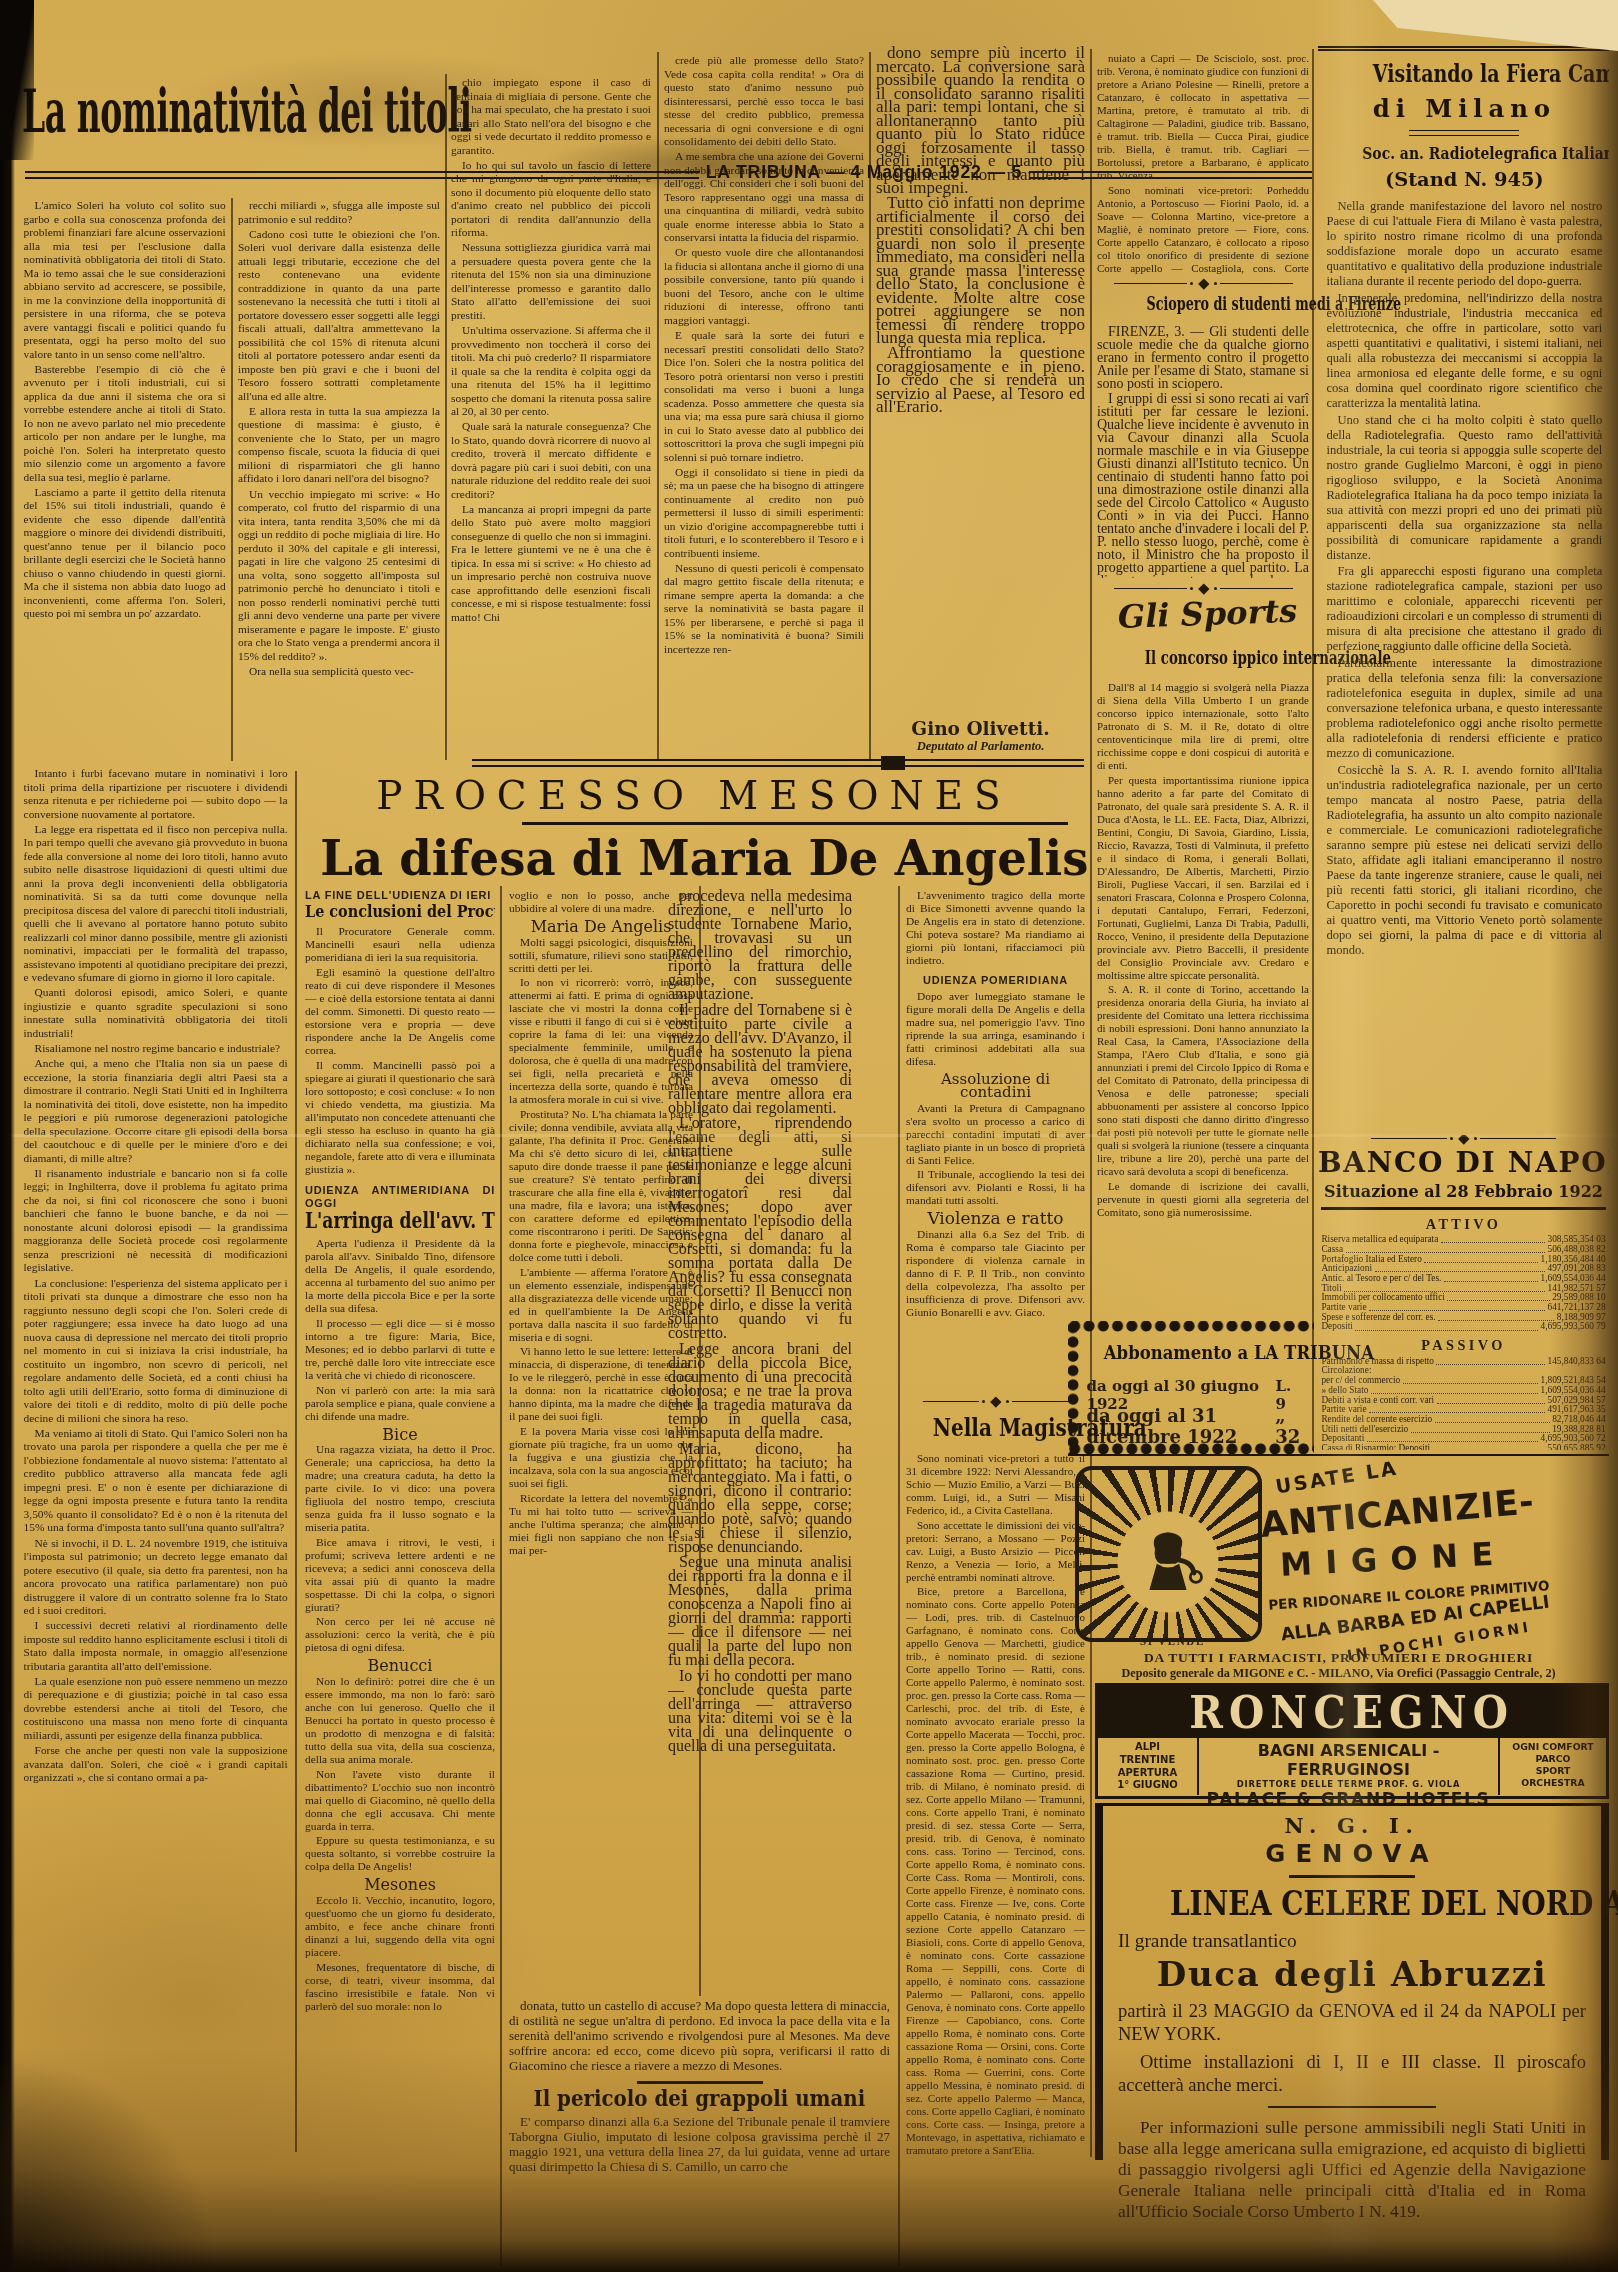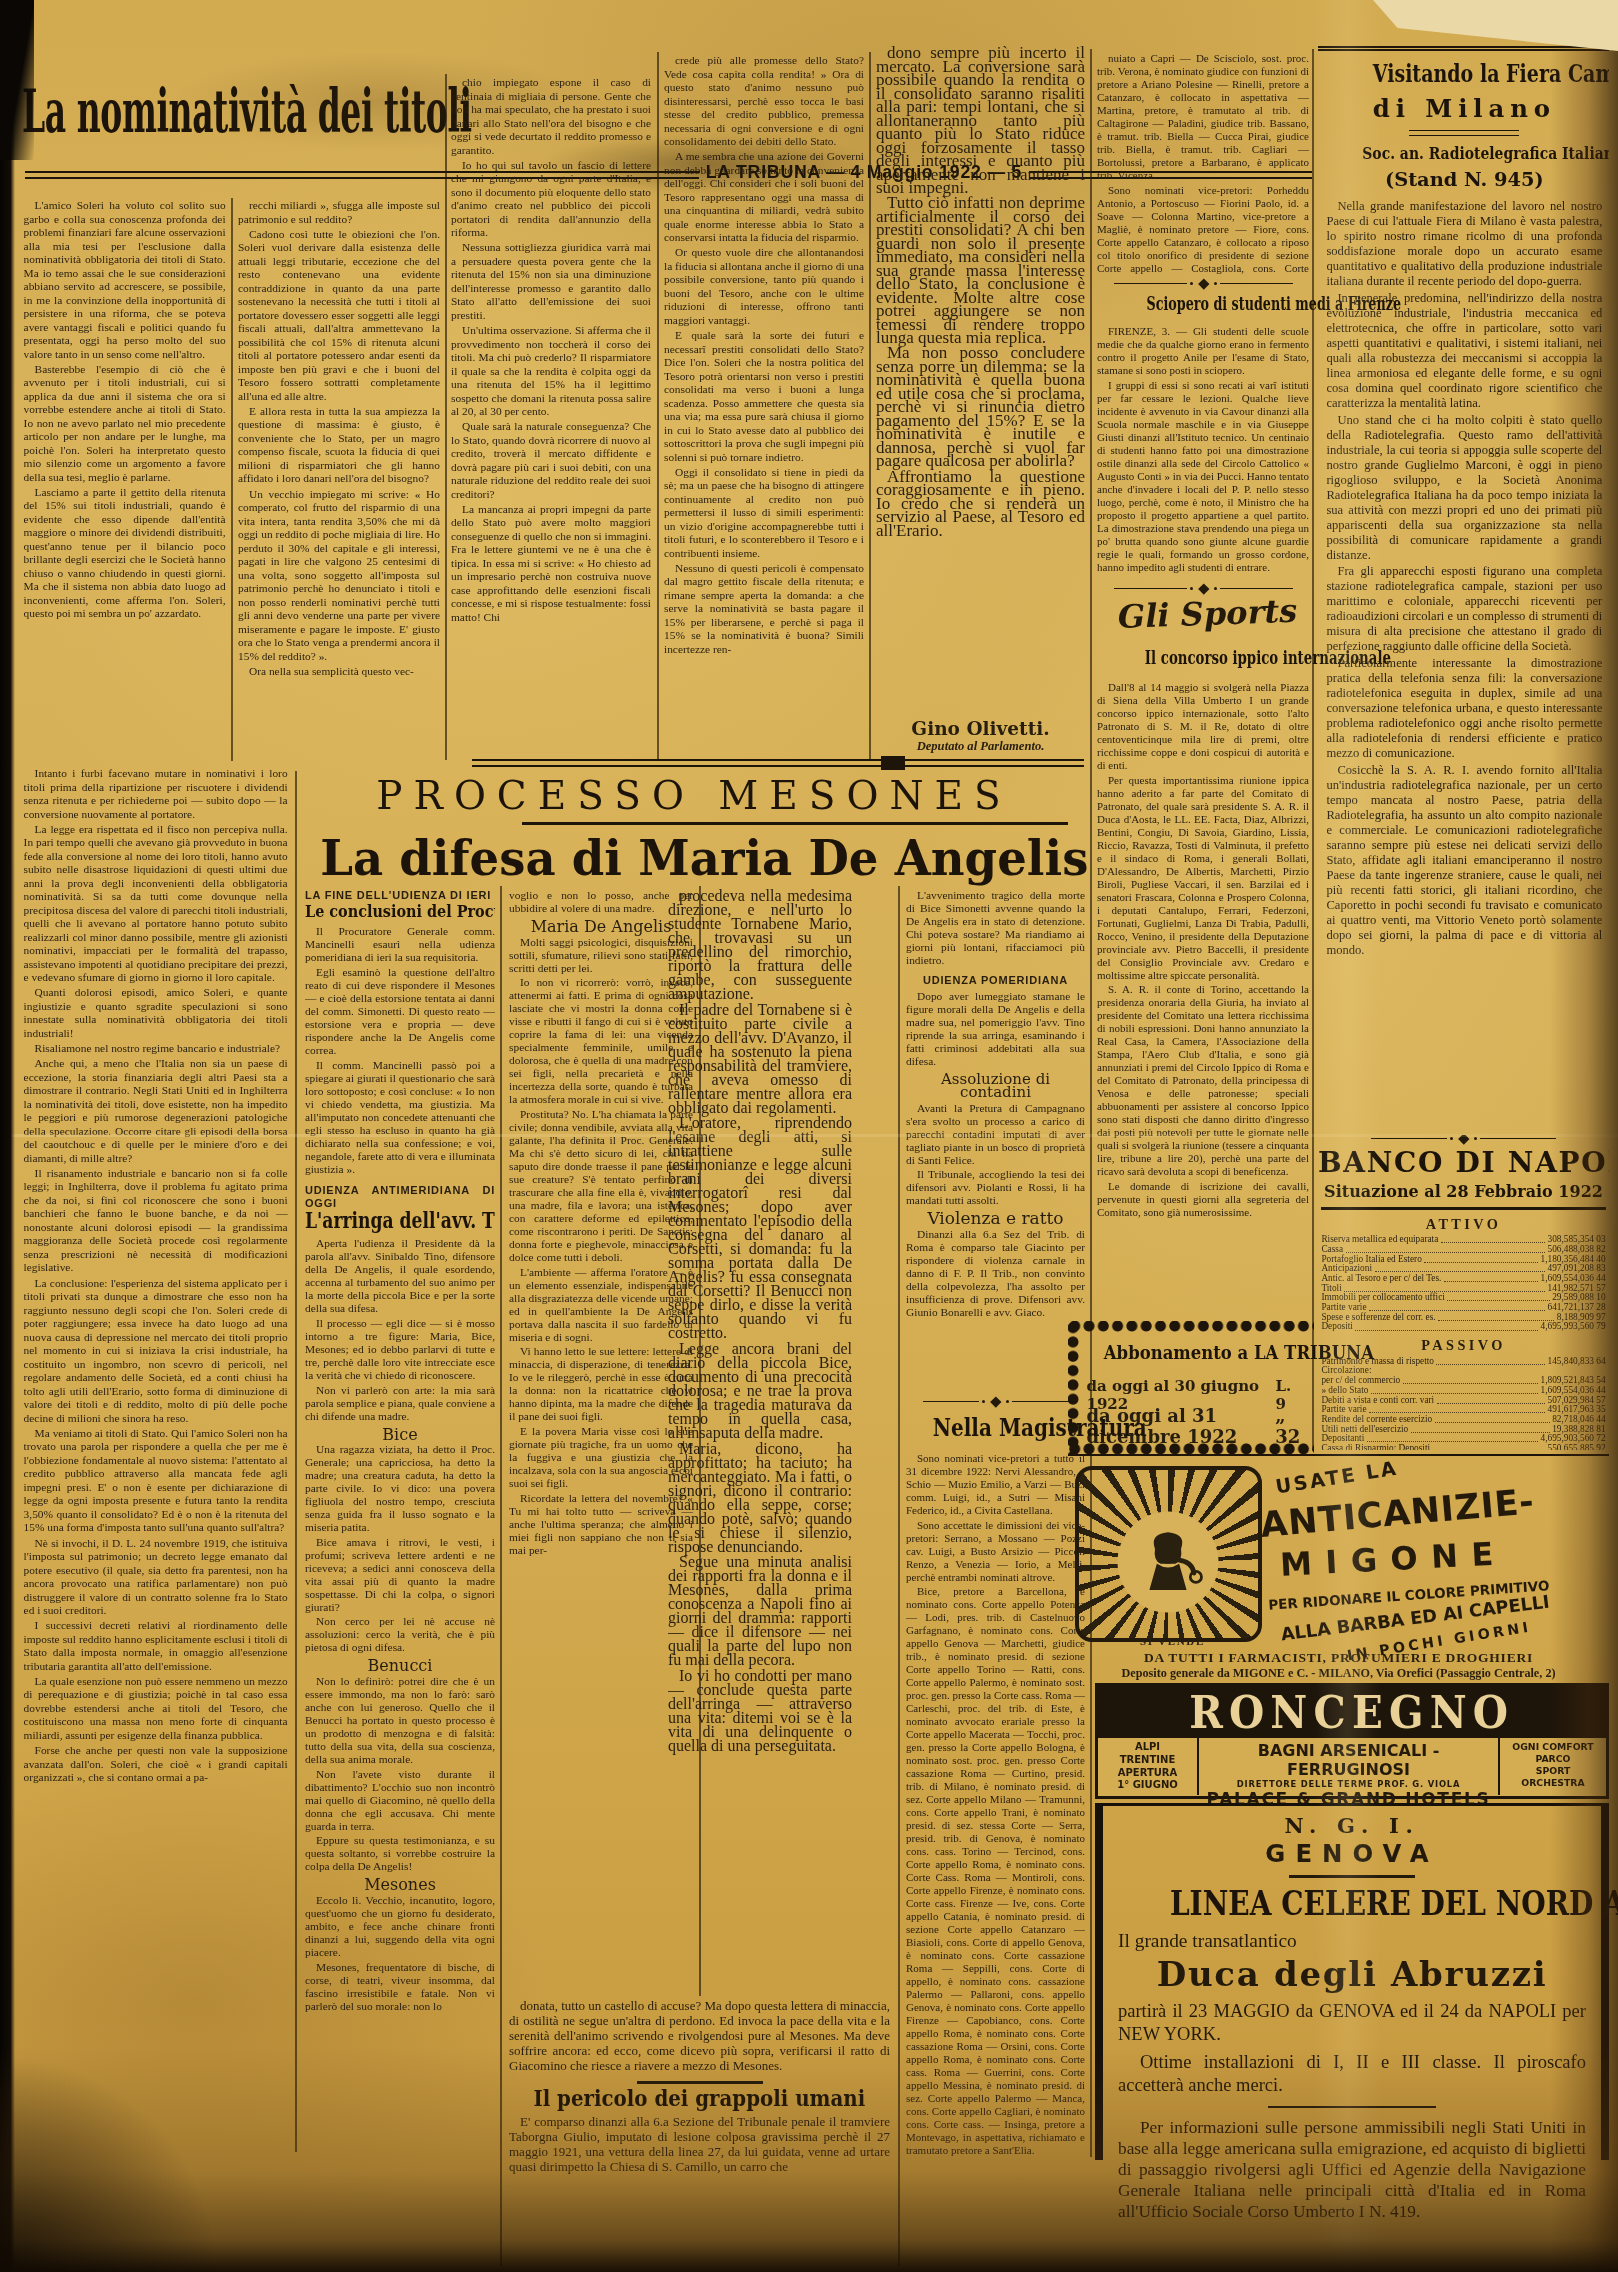--- a/index.html
+++ b/index.html
@@ -97,21 +97,20 @@
       <p class="para">crede più alle promesse dello Stato? Vede cosa capita colla rendita! » Ora di questo stato d'animo nessuno può disinteressarsi, perchè esso tocca le basi stesse del credito pubblico, premessa necessaria di ogni conversione e di ogni consolidamento dei debiti dello Stato.</p>
       <p class="para">A me sembra che una azione dei Governi non debba guardare soltanto la convenienza dell'oggi. Chi consideri che i soli buoni del Tesoro rappresentano oggi una massa di una cinquantina di miliardi, vedrà subito quale enorme interesse abbia lo Stato a conservarsi intatta la fiducia del risparmio.</p>
       <p class="para">Or questo vuole dire che allontanandosi la fiducia si allontana anche il giorno di una possibile conversione, tanto più quando i buoni del Tesoro, anche con le ultime riduzioni di interesse, offrono tanti maggiori vantaggi.</p>
       <p class="para">E quale sarà la sorte dei futuri e necessarî prestiti consolidati dello Stato? Dice l'on. Soleri che la nostra politica del Tesoro potrà orientarsi non verso i prestiti consolidati ma verso i buoni a lunga scadenza. Posso ammettere che questa sia una via; ma essa pure sarà chiusa il giorno in cui lo Stato avesse dato al pubblico dei sottoscrittori la prova che sugli impegni più solenni si può tornare indietro.</p>
       <p class="para">Oggi il consolidato si tiene in piedi da sè; ma un paese che ha bisogno di attingere continuamente al credito non può permettersi il lusso di simili esperimenti: un vizio d'origine accompagnerebbe tutti i titoli futuri, e lo sconterebbero il Tesoro e i contribuenti insieme.</p>
       <p class="para">Nessuno di questi pericoli è compensato dal magro gettito fiscale della ritenuta; e rimane sempre aperta la domanda: a che serve la nominatività se basta pagare il 15% per liberarsene, e perchè si paga il 15% se la nominatività è buona? Simili incertezze ren-</p>
     </div>
   <div class="col" style="left:876px;top:46px;width:209px;height:665px;font-size:17px;line-height:13.5px;">
       <p class="para">dono sempre più incerto il mercato. La conversione sarà possibile quando la rendita o il consolidato saranno risaliti alla pari: tempi lontani, che si allontaneranno tanto più quanto più lo Stato riduce oggi forzosamente il tasso degli interessi e quanto più apertamente non mantiene i suoi impegni.</p>
       <p class="para">Tutto ciò infatti non deprime artificialmente il corso dei prestiti consolidati? A chi ben guardi non solo il presente immediato, ma consideri nella sua grande massa l'interesse dello Stato, la conclusione è evidente. Molte altre cose potrei aggiungere se non temessi di rendere troppo lunga questa mia replica.</p>
-      <p class="para">Ma non posso concludere senza porre un dilemma: se la nominatività è quella buona ed utile cosa che si proclama, perchè vi si rinuncia dietro pagamento del 15%? E se la nominatività è inutile e dannosa, perchè si vuol far pagare qualcosa per abolirla?</p>
       <p class="para">Affrontiamo la questione coraggiosamente e in pieno. Io credo che si renderà un servizio al Paese, al Tesoro ed all'Erario.</p>
     </div>
   <div style="position:absolute;left:876px;top:718px;width:209px;text-align:center;">
     <div style="font-family:'DejaVu Serif',serif;font-weight:bold;font-size:18.5px;">Gino Olivetti.</div>
     <div style="font-style:italic;font-weight:bold;font-size:12.6px;">Deputato al Parlamento.</div>
   </div>
   <div style="position:absolute;left:881px;top:756px;width:23.6px;height:13.5px;background:#1d150a;"></div>
 
   <div class="col" style="left:1097px;top:52px;width:212px;height:226px;font-size:11px;line-height:13px;">
       <p class="para">nuiato a Capri — De Scisciolo, sost. proc. trib. Verona, è nominato giudice con funzioni di pretore a Ariano Polesine — Rinelli, pretore a Catanzaro, è collocato in aspettativa — Martina, pretore, è tramutato al trib. di Caltagirone — Paladini, giudice trib. Bassano, è tramut. trib. Biella — Cucca Pirai, giudice trib. Biella, è tramut. trib. Cagliari — Bortolussi, pretore a Barbarano, è applicato trib. Vicenza.</p>
@@ -120,21 +119,21 @@
   <div class="orn" style="left:1114px;top:280px;width:179px;">
       <div class="bar"></div>
       <div class="dot"></div>
       <div class="dia"></div>
       <div class="dot"></div>
       <div class="bar"></div>
     </div>
   <div style="position:absolute;left:1097px;top:293px;width:212px;text-align:center;">
     <span class="sqz bighead" style="font-size:17.7px;transform:scaleX(0.72);">Sciopero di studenti medi a Firenze</span>
   </div>
-  <div class="col" style="left:1097px;top:325px;width:212px;height:253px;font-size:11px;line-height:13px;">
+  <div class="col" style="left:1097px;top:325px;width:212px;height:253px;font-size:14px;line-height:13px;">
       <p class="para">FIRENZE, 3. — Gli studenti delle scuole medie che da qualche giorno erano in fermento contro il progetto Anile per l'esame di Stato, stamane si sono posti in sciopero.</p>
       <p class="para">I gruppi di essi si sono recati ai varî istituti per far cessare le lezioni. Qualche lieve incidente è avvenuto in via Cavour dinanzi alla Scuola normale maschile e in via Giuseppe Giusti dinanzi all'Istituto tecnico. Un centinaio di studenti hanno fatto poi una dimostrazione ostile dinanzi alla sede del Circolo Cattolico « Augusto Conti » in via dei Pucci. Hanno tentato anche d'invadere i locali del P. P. nello stesso luogo, perchè, come è noto, il Ministro che ha proposto il progetto appartiene a quel partito. La dimostrazione stava prendendo una piega un po' brutta quando sono giunte alcune guardie regie le quali, formando un grosso cordone, hanno impedito agli studenti di entrare.</p>
       <p class="para">Nel pomeriggio le scuole si sono regolarmente riaperte.</p>
     </div>
   <div class="orn" style="left:1114px;top:585px;width:179px;">
       <div class="bar"></div>
       <div class="dot"></div>
       <div class="dia"></div>
       <div class="dot"></div>
       <div class="bar"></div>

